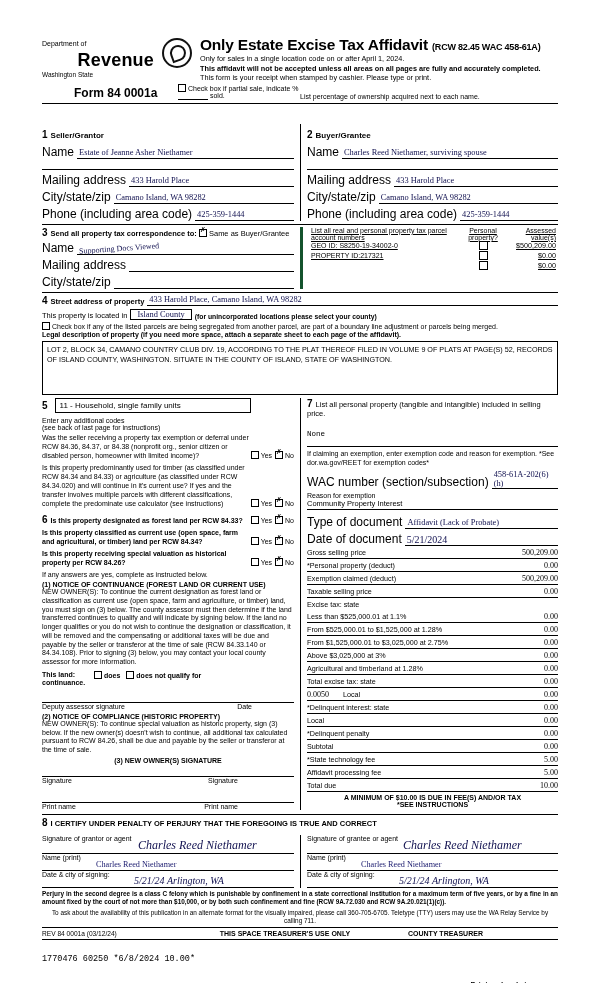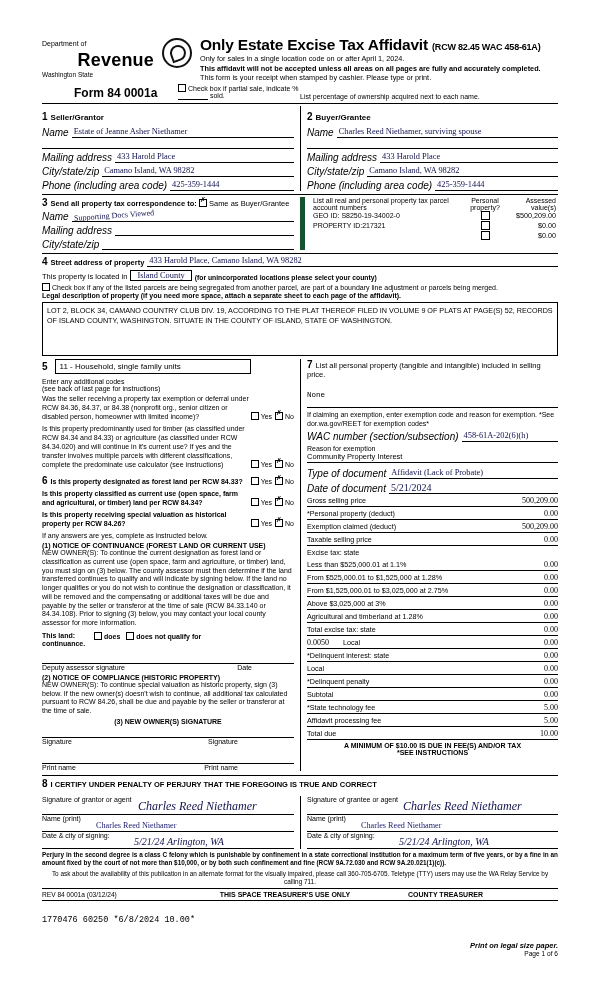--- a/index.html
+++ b/index.html
@@ -28,21 +28,21 @@
   .chkX:after{content:"✗";position:absolute;left:0px;top:-4px;font-size:7px;line-height:7px;}
   .hand{font-family:"Liberation Serif",serif;color:#1a1a6e;font-size:8.2px;}
   .handb{font-family:"Liberation Serif",serif;color:#10104f;font-size:9px;}
   .sig{font-family:"Liberation Serif",serif;color:#10104f;font-style:italic;font-size:12px;}
   .sigsm{font-family:"Liberation Serif",serif;color:#10104f;font-style:italic;font-size:10px;}
   .secnum{font-weight:bold;font-size:10px;margin-right:3px;}
   .cols{display:flex;gap:0;}
   .colL{width:258px;padding-right:6px;box-sizing:border-box;}
   .colR{width:258px;padding-left:6px;box-sizing:border-box;}
   .fieldline{display:flex;align-items:flex-end;gap:3px;margin-top:3px;}
-  .flabel{font-size:10px;white-space:nowrap;font-style:italic;}
+  .flabel{font-size:12px;white-space:nowrap;}
   .fval{flex:1;border-bottom:1px solid #000;font-family:"Liberation Serif",serif;color:#10104f;font-size:8.4px;padding-left:2px;min-height:10px;}
   .hr{border-top:1px solid #000;margin-top:3px;}
   .legal{border:1px solid #000;padding:3px 4px;font-size:7.2px;line-height:1.35;min-height:46px;margin-top:3px;}
   .usecode{border:1px solid #000;padding:2px 4px;font-size:8px;width:196px;box-sizing:border-box;}
   .qrow{font-size:7px;line-height:1.28;margin-top:3px;position:relative;padding-right:44px;}
   .yn{position:absolute;right:0;bottom:0;font-size:7px;white-space:nowrap;}
   .money{display:flex;justify-content:space-between;font-size:7.2px;border-bottom:1px solid #000;margin-top:2px;padding-bottom:1px;}
   .money .v{font-family:"Liberation Serif",serif;font-size:8px;}
   .stamp{font-family:"Liberation Mono",monospace;font-size:8.5px;}
   .sec8{border-top:1px solid #000;margin-top:4px;padding-top:2px;}
@@ -80,21 +80,21 @@
     <div style="width:104px;" class="formno">Form 84 0001a</div>
     <div style="flex:1;" class="t7">
       <span class="chk"></span><span>Check box if partial sale, indicate %</span>
       <span style="display:inline-block;width:30px;border-bottom:1px solid #000;">&nbsp;</span>
       <span>sold.</span>
     </div>
     <div style="width:258px;" class="t7">List percentage of ownership acquired next to each name.</div>
   </div>
   <div class="hr"></div>
 
-  <div class="cols" style="margin-top:2px;">
+  <div class="cols" style="margin-top:20px;">
     <div class="colL">
       <div><span class="secnum">1</span><span class="bold t8">Seller/Grantor</span></div>
       <div class="fieldline">
             <span class="flabel">Name</span>
             <span class="fval">Estate of Jeanne Asher Niethamer</span>
           </div>
       <div style="height:10px;border-bottom:1px solid #000;"></div>
       <div class="fieldline">
             <span class="flabel">Mailing address</span>
             <span class="fval">433 Harold Place</span>
@@ -142,21 +142,21 @@
           </div>
       <div class="fieldline">
             <span class="flabel">Mailing address</span>
             <span class="fval"></span>
           </div>
       <div class="fieldline">
             <span class="flabel">City/state/zip</span>
             <span class="fval"></span>
           </div>
     </div>
-    <div class="colR" style="border-left:5px solid #14532d;">
+    <div class="colR" style="border-left:3px solid #14532d;text-decoration:underline;">
       <table class="tbl">
         <tbody>
               <tr>
           <td style="width:148px;vertical-align:top;">List all real and personal property tax parcel account numbers</td>
           <td style="width:40px;vertical-align:top;text-align:center;">Personal property?</td>
           <td style="vertical-align:top;text-align:right;">Assessed value(s)</td>
         </tr>
         <tr>
           <td>GEO ID: S8250-19-34002-0</td>
           <td style="text-align:center;"><span class="pt"></span></td>

